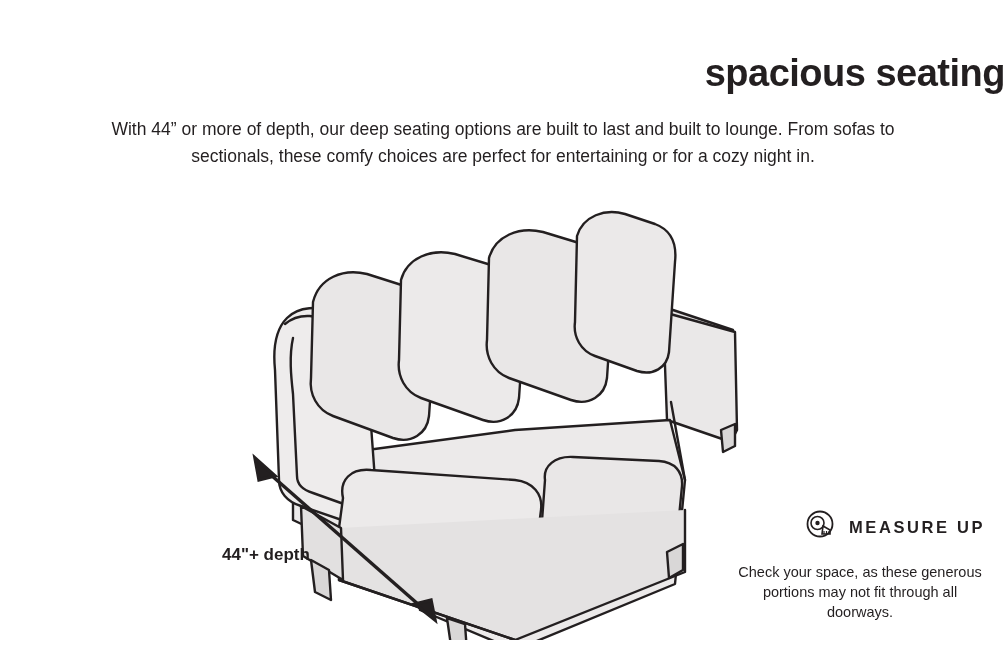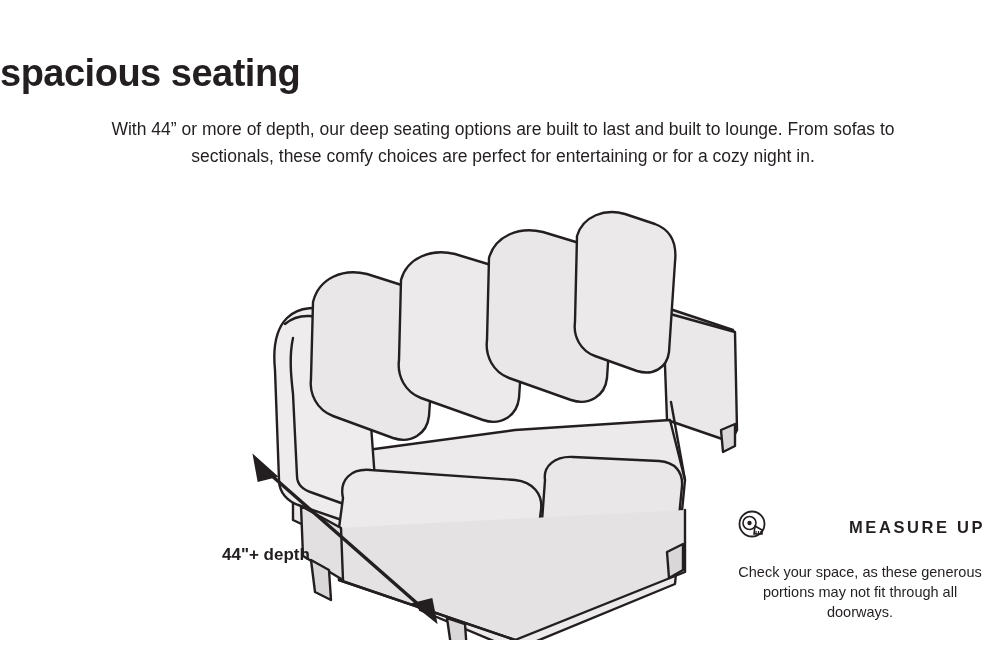--- a/index.html
+++ b/index.html
@@ -17,21 +17,21 @@
   .page {
     position: relative;
     width: 1005px;
     height: 671px;
   }
   .title {
     position: absolute;
     top: 52px;
     left: 0;
     width: 1005px;
-    text-align: left;
+    text-align: right;
     font-size: 38px;
     font-weight: bold;
     letter-spacing: -0.5px;
     color: #231f20;
   }
   .subtitle {
     position: absolute;
     top: 116px;
     left: 92px;
     width: 822px;
@@ -50,21 +50,21 @@
   .measure-block {
     position: absolute;
     top: 508px;
     left: 735px;
     width: 250px;
     text-align: center;
   }
   .measure-head {
     display: flex;
     align-items: center;
-    justify-content: space-between;
+    justify-content: flex-end;
     gap: 12px;
     height: 38px;
   }
   .measure-label {
     font-size: 16.5px;
     font-weight: bold;
     letter-spacing: 2.6px;
     color: #231f20;
   }
   .measure-note {

